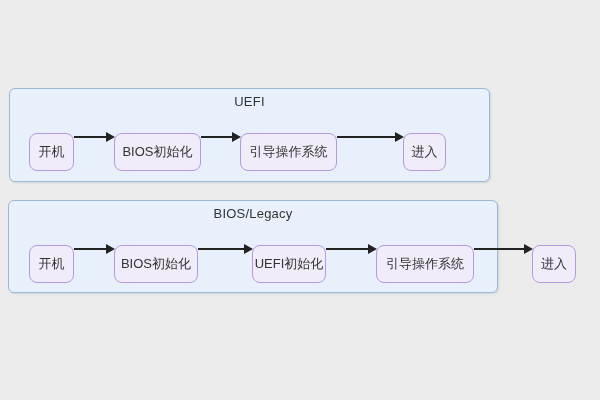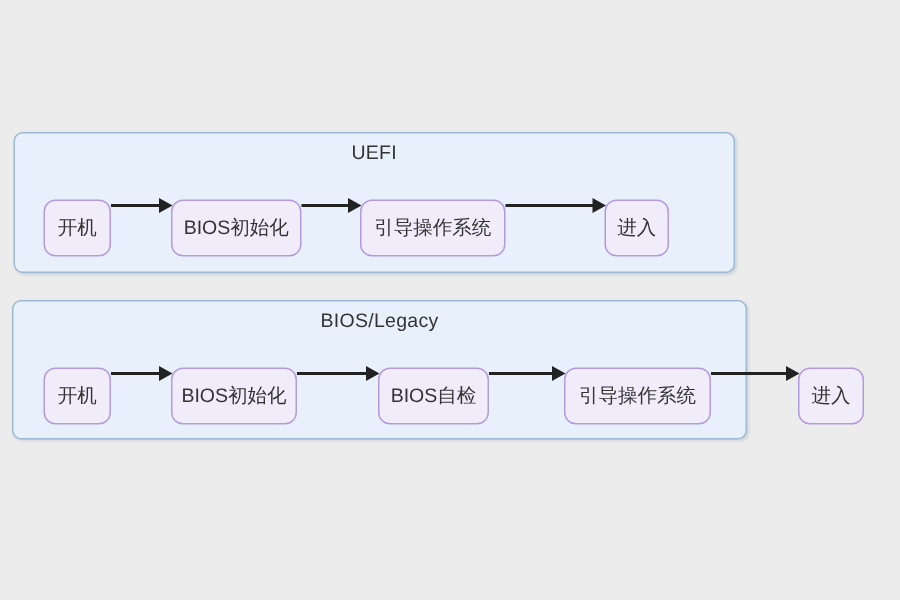--- a/index.html
+++ b/index.html
@@ -94,21 +94,21 @@
       <span class="head"></span>
     </div>
 
     <div class="node" style="left:105px;top:29px;width:84px;height:38px">BIOS初始化</div>
 
     <div class="arrow" style="left:189px;top:47px;width:54px">
       <span class="shaft"></span>
       <span class="head"></span>
     </div>
 
-    <div class="node" style="left:243px;top:29px;width:74px;height:38px">BIOS自检</div>
+    <div class="node" style="left:243px;top:29px;width:74px;height:38px">UEFI初始化</div>
 
     <div class="arrow" style="left:317px;top:47px;width:50px">
       <span class="shaft"></span>
       <span class="head"></span>
     </div>
 
     <div class="node" style="left:367px;top:29px;width:98px;height:38px">引导操作系统</div>
 
     <div class="arrow" style="left:465px;top:47px;width:58px">
       <span class="shaft"></span>

